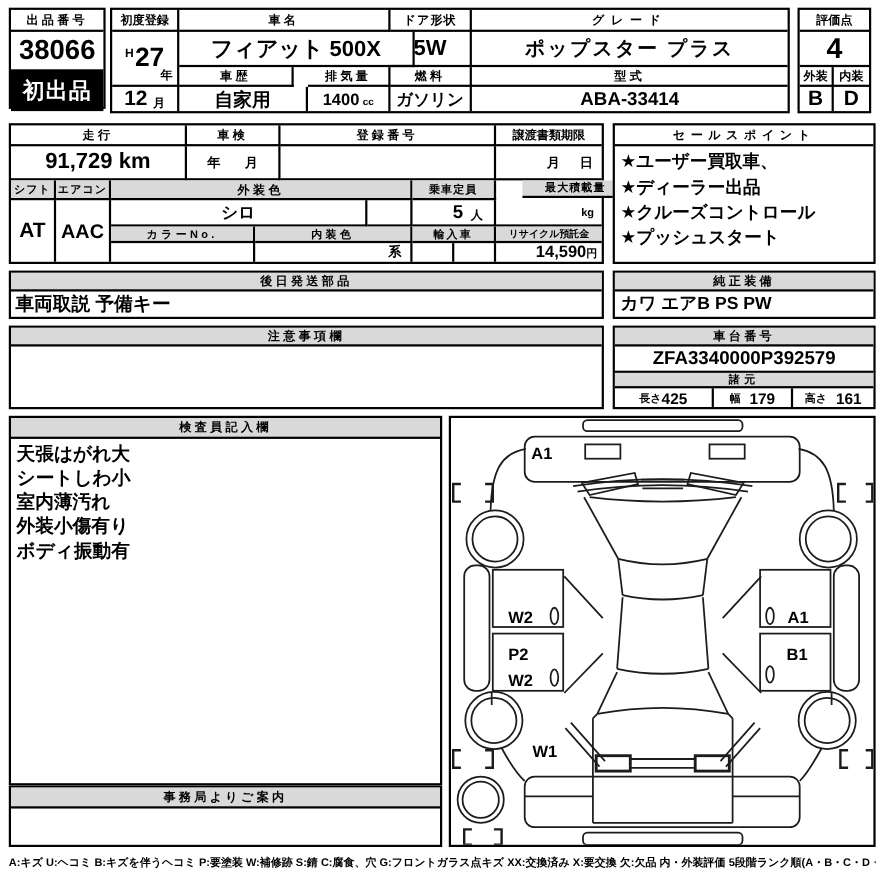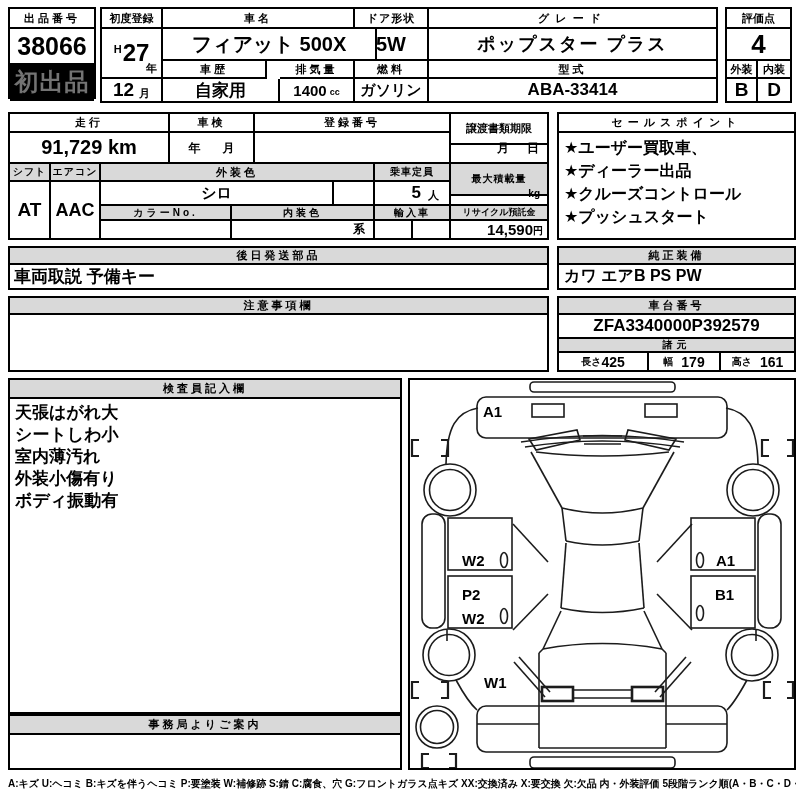--- a/index.html
+++ b/index.html
@@ -18,21 +18,21 @@
   svg text{font-family:"Liberation Sans","DejaVu Sans",sans-serif;font-weight:bold;}
 </style>
 </head>
 <body>
 
 <div id="sheet">
 
   <div class="box" style="left:8px;top:7px;width:88px;height:92px;">
     <div class="cell bb hd" style="left:0;top:0;width:84px;height:20px;">出品番号</div>
     <div class="cell" style="left:0;top:20px;width:84px;height:34px;font-size:25px;">38066</div>
-    <div class="cell" style="left:0;top:54px;width:84px;height:38px;background:#000;color:#737373;font-size:24px;letter-spacing:1px;">初出品</div>
+    <div class="cell" style="left:0;top:54px;width:84px;height:38px;background:#000;color:#ffffff;font-size:20px;letter-spacing:1px;">初出品</div>
   </div>
 
   <div class="box" style="left:100px;top:7px;width:618px;height:96px;">
     <div class="cell bb br hd" style="left:0;top:0;width:61px;height:20px;letter-spacing:0;">初度登録</div>
     <div class="cell bb br hd" style="left:61px;top:0;width:192px;height:20px;text-align:center;">車名</div>
     <div class="cell bb br hd" style="left:253px;top:0;width:74px;height:20px;letter-spacing:1px;">ドア形状</div>
     <div class="cell bb hd" style="left:327px;top:0;width:287px;height:20px;letter-spacing:6px;">グレード</div>
 
     <div class="cell br bb" style="left:0;top:20px;width:61px;height:50px;">
       <span style="font-size:11px;margin:-8px 1px 0 0;">H</span>
@@ -67,38 +67,38 @@
     <div class="cell bb br hd" style="left:0;top:52px;width:31px;height:18px;letter-spacing:0;">外装</div>
     <div class="cell bb hd" style="left:31px;top:52px;width:32px;height:18px;letter-spacing:0;">内装</div>
     <div class="cell br" style="left:0;top:70px;width:31px;height:22px;font-size:19px;">B</div>
     <div class="cell" style="left:31px;top:70px;width:32px;height:22px;font-size:19px;">D</div>
   </div>
 
   <div class="box" style="left:8px;top:112px;width:541px;height:128px;">
     <div class="cell bb br hd" style="left:0;top:0;width:160px;height:19px;">走行</div>
     <div class="cell bb br hd" style="left:160px;top:0;width:85px;height:19px;">車検</div>
     <div class="cell bb br hd" style="left:245px;top:0;width:196px;height:19px;">登録番号</div>
-    <div class="cell bb hd" style="left:441px;top:0;width:96px;height:31px;letter-spacing:0;">譲渡書類期限</div>
+    <div class="cell bb hd" style="left:441px;top:0;width:96px;height:19px;letter-spacing:0;">譲渡書類期限</div>
 
     <div class="cell bb br" style="left:0;top:19px;width:160px;height:31px;font-size:20px;">91,729 km</div>
     <div class="cell bb br" style="left:160px;top:19px;width:85px;height:31px;gap:22px;font-size:12px;align-items:flex-end;padding-bottom:5px;">
       <span>年</span>
       <span>月</span>
     </div>
     <div class="cell bb br" style="left:245px;top:19px;width:196px;height:31px;"></div>
     <div class="cell bb" style="left:441px;top:19px;width:96px;height:31px;gap:18px;font-size:12px;align-items:flex-end;justify-content:flex-end;padding:0 8px 5px 0;">
       <span>月</span>
       <span>日</span>
     </div>
 
     <div class="cell bb br hd2 gray" style="left:0;top:50px;width:41px;height:18px;">シフト</div>
     <div class="cell bb br hd2 gray" style="left:41px;top:50px;width:50px;height:18px;">エアコン</div>
     <div class="cell bb br hd gray" style="left:91px;top:50px;width:274px;height:18px;">外装色</div>
     <div class="cell bb br hd2 gray" style="left:365px;top:50px;width:76px;height:18px;">乗車定員</div>
-    <div class="cell bb hd2 gray" style="left:441px;top:50px;width:96px;height:32px;">最大積載量</div>
+    <div class="cell bb hd2 gray" style="left:465px;top:50px;width:96px;height:16px;">最大積載量</div>
 
     <div class="cell br" style="left:0;top:68px;width:41px;height:56px;font-size:19px;">AT</div>
     <div class="cell br" style="left:41px;top:68px;width:50px;height:56px;font-size:18px;">AAC</div>
     <div class="cell bb br" style="left:91px;top:68px;width:233px;height:24px;font-size:15px;">シロ</div>
     <div class="cell bb br" style="left:324px;top:68px;width:41px;height:24px;"></div>
     <div class="cell bb br" style="left:365px;top:68px;width:76px;height:24px;justify-content:flex-end;padding-right:10px;gap:7px;">
       <span style="font-size:17px;">5</span>
       <span style="font-size:11px;margin-top:4px;">人</span>
     </div>
     <div class="cell bb" style="left:441px;top:68px;width:96px;height:24px;justify-content:flex-end;padding-right:7px;font-size:10px;">kg</div>

